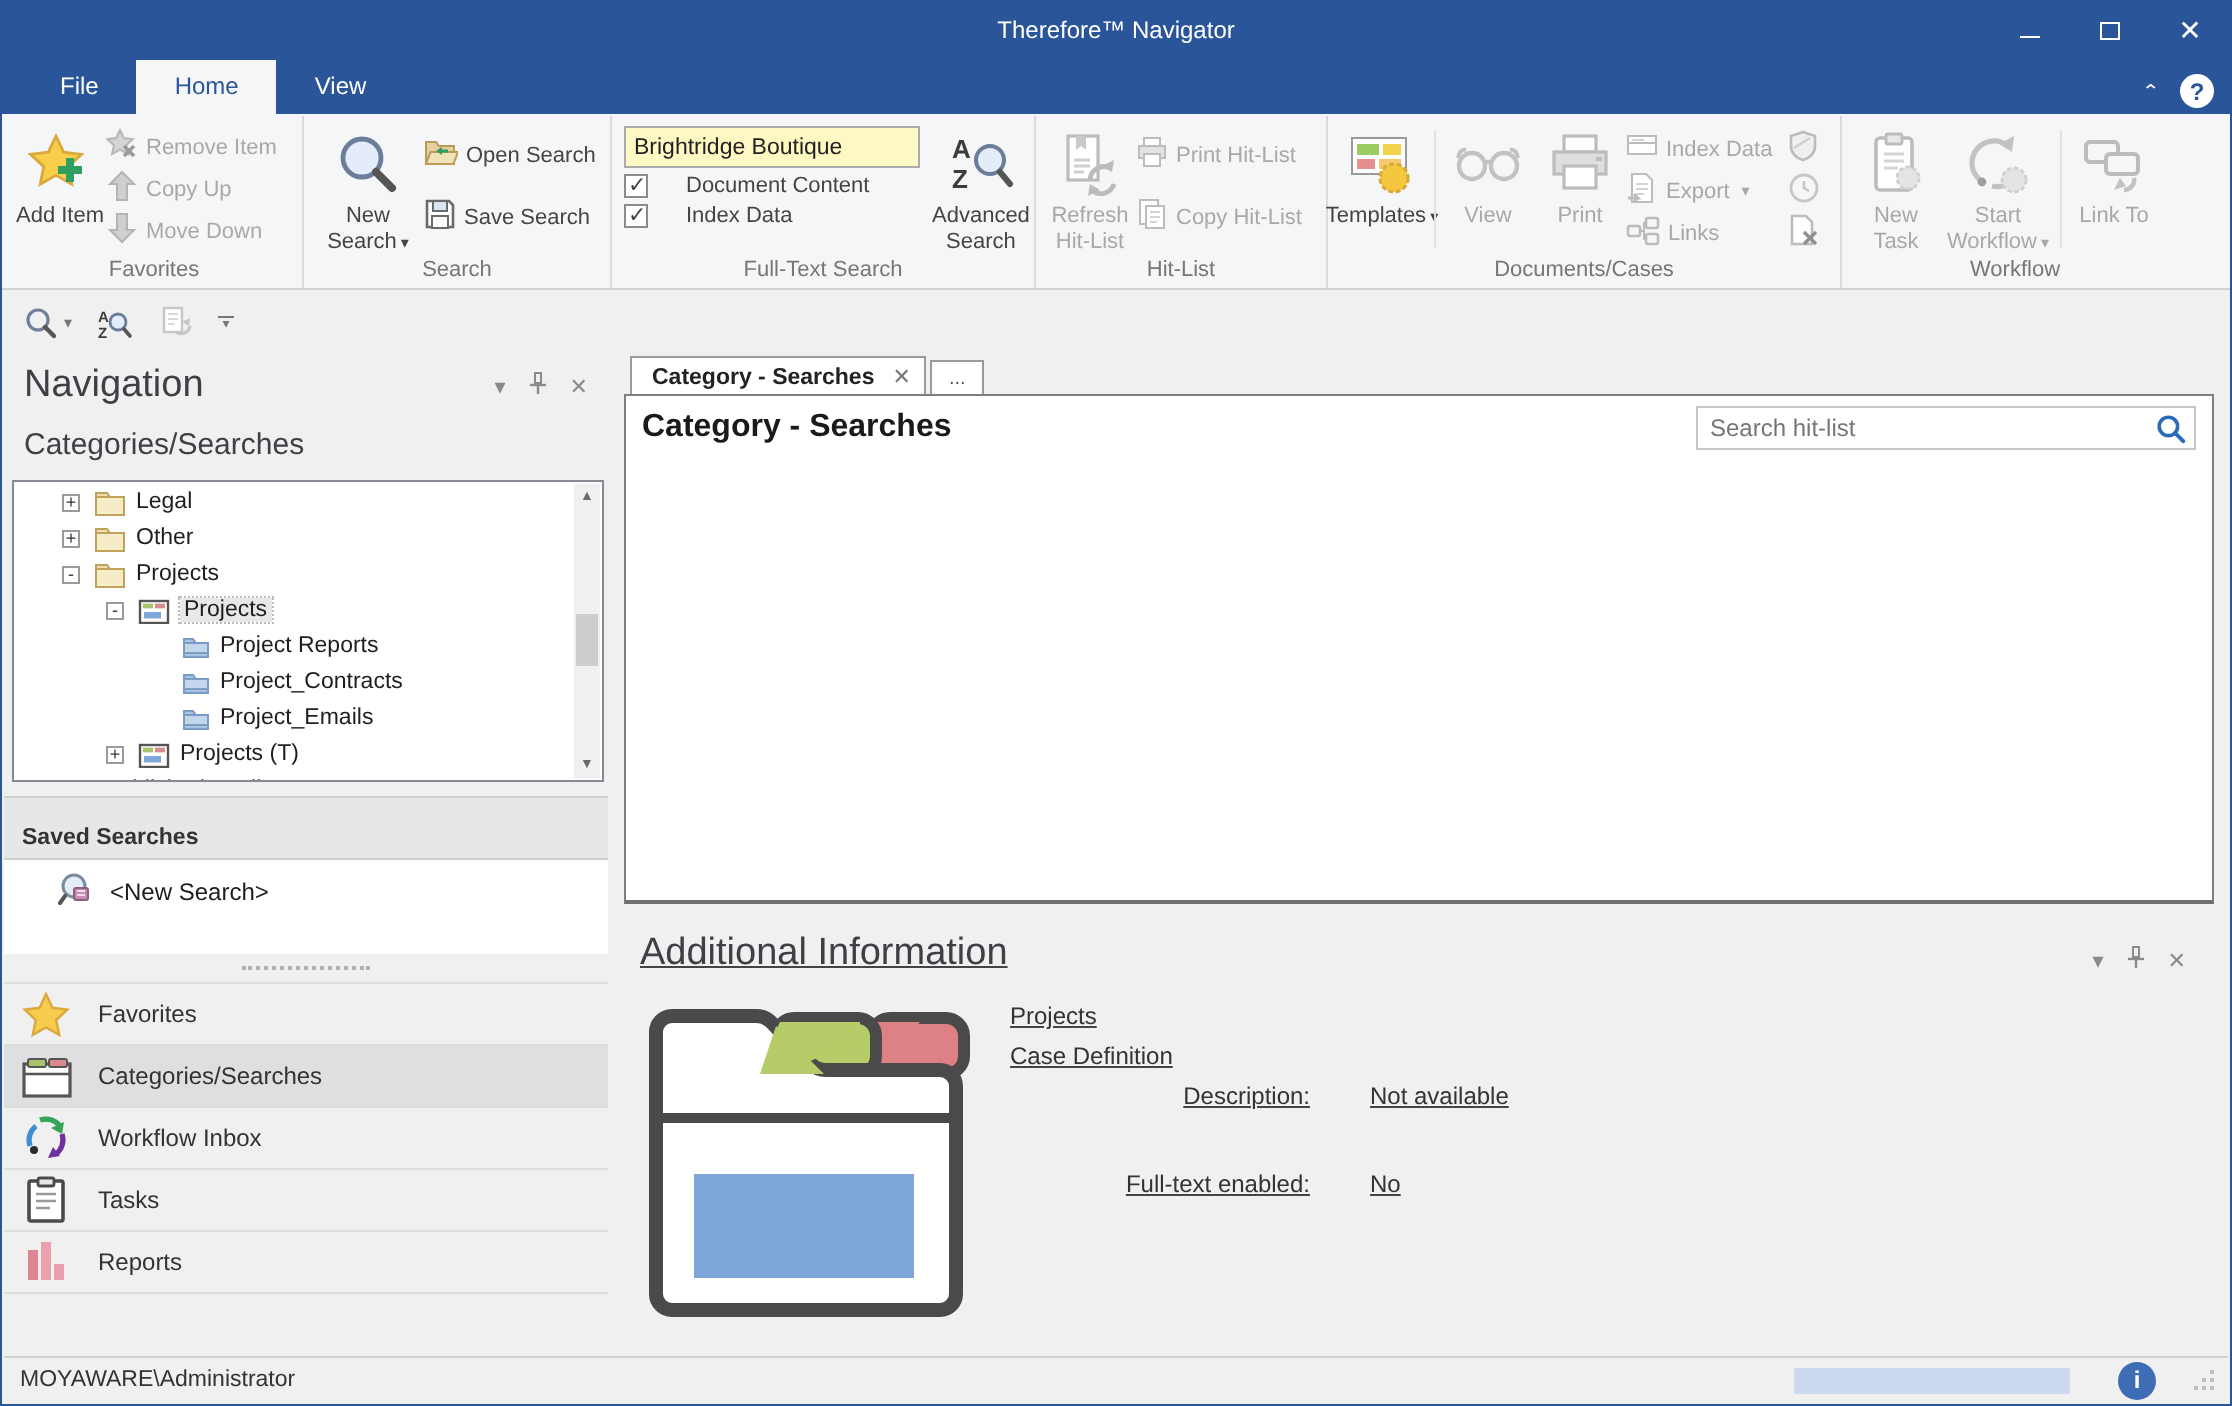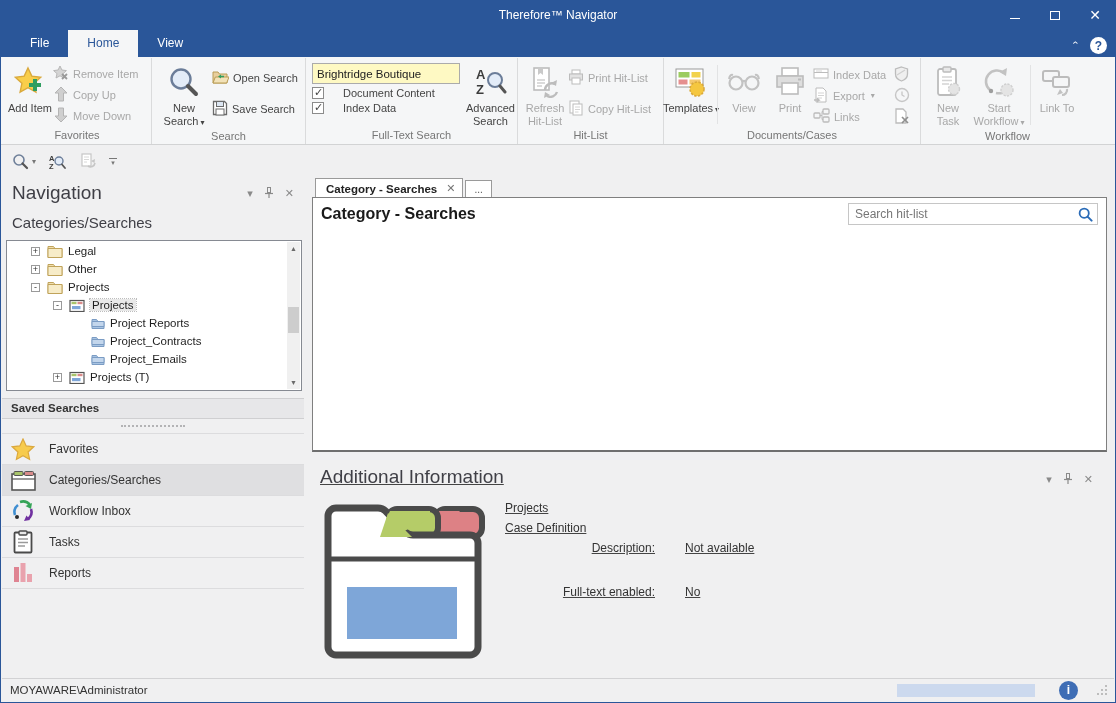--- a/index.html
+++ b/index.html
@@ -62,21 +62,21 @@
   .treebox { margin:0 2px 0 4px; height:151px; background:#fff; border:1px solid #868a92; position:relative; overflow:hidden; }
   .tree-rows { position:absolute; inset:1px 14px 0 0; overflow:hidden; }
   .tree-row { height:18px; display:flex; align-items:center; font-size:11.5px; color:#1e1e1e; white-space:nowrap; cursor:pointer; }
   .tree-row.lvl1 { padding-left:24px; } .tree-row.lvl2 { padding-left:46px; } .tree-row.lvl3 { padding-left:84px; }
   .expander { width:9px; height:9px; border:1px solid #9a9a9a; background:#fff; font-size:9px; line-height:7px; text-align:center; margin-right:7px; color:#333; flex:none; cursor:pointer; }
   .ticon { margin-right:5px; flex:none; display:flex; }
   .tlabel.sel { background:#e8e8e8; outline:1px dotted #bdbdbd; padding:0 2px; }
   .vscroll { position:absolute; top:1px; right:1px; bottom:1px; width:13px; background:#f0f0f0; }
   .vscroll .arr { height:13px; display:flex; align-items:center; justify-content:center; font-size:7px; color:#6a6a6a; cursor:pointer; }
   .vscroll .thumb { position:absolute; left:1px; right:1px; top:44%; height:26px; background:#cdcdcd; cursor:grab; }
-  .saved-head { margin-top:7px; background:#e7e7e9; border-top:1px solid #cfcfd1; border-bottom:1px solid #cfcfd1; font-weight:bold; font-size:11.5px; padding:3px 9px 4px; color:#333; }
+  .saved-head { margin-top:7px; background:#e7e7e9; border-top:1px solid #cfcfd1; border-bottom:1px solid #cfcfd1; font-weight:bold; font-size:11.5px; padding:14px 9px 4px; color:#333; }
   .saved-body { background:#fff; height:47px; padding-top:6px; }
   .saved-item { display:flex; align-items:center; gap:8px; padding-left:27px; font-size:12px; color:#1e1e1e; cursor:pointer; }
   .dots-splitter { height:14px; display:flex; align-items:center; justify-content:center; cursor:ns-resize; }
   .dots-splitter .dots { width:64px; border-top:2px dotted #b3b3b5; }
   .navlist { border-top:1px solid #dcdcde; }
   .nav-item { height:31px; display:flex; align-items:center; gap:13px; padding-left:8px; border-bottom:1px solid #dcdcde; font-size:12px; color:#333; cursor:pointer; }
   .nav-item.sel { background:#dfdfe1; }
   .nav-item .nicon { width:26px; display:flex; justify-content:center; }
   
   .tabstrip { height:21px; display:flex; align-items:flex-end; gap:2px; padding-left:3px; }
@@ -549,20 +549,31 @@
             </div>
           </div>
           <div class="vscroll">
             <span class="arr">▲</span>
             <span class="thumb"></span>
             <span class="arr" style="position:absolute; bottom:0; left:0; right:0;">▼</span>
           </div>
         </div>
 
         <div class="saved-head">Saved Searches</div>
+        <div class="saved-body">
+          <div class="saved-item">
+            <span><svg width="18" height="17" viewBox="0 0 18 17">
+                  <circle cx="8" cy="7" r="5.5" fill="#e6ecf5" stroke="#7a8aa0" stroke-width="1.5"></circle>
+                  <line x1="3.5" y1="12" x2="1" y2="15.5" stroke="#555" stroke-width="2" stroke-linecap="round"></line>
+                  <rect x="8" y="8" width="7" height="6" rx="1" fill="#c48caf" stroke="#8d5f7e"></rect>
+                  <path d="M9.5 9.5h4M9.5 11.5h4" stroke="#f0dcea"></path>
+                </svg></span>
+            <span>&lt;New Search&gt;</span>
+          </div>
+        </div>
 
         <div class="dots-splitter">
             <span class="dots"></span>
           </div>
 
         <div class="navlist">
           <div class="nav-item">
             <span class="nicon">
                 <svg width="24" height="23" viewBox="0 0 24 23">
                   <path d="M12 1l3.2 6.9 7.5.9-5.6 5.2 1.5 7.4L12 17.7l-6.6 3.7 1.5-7.4L1.3 8.8l7.5-.9z" fill="#f7cb4d" stroke="#dba83e" stroke-width="1.2"></path>

